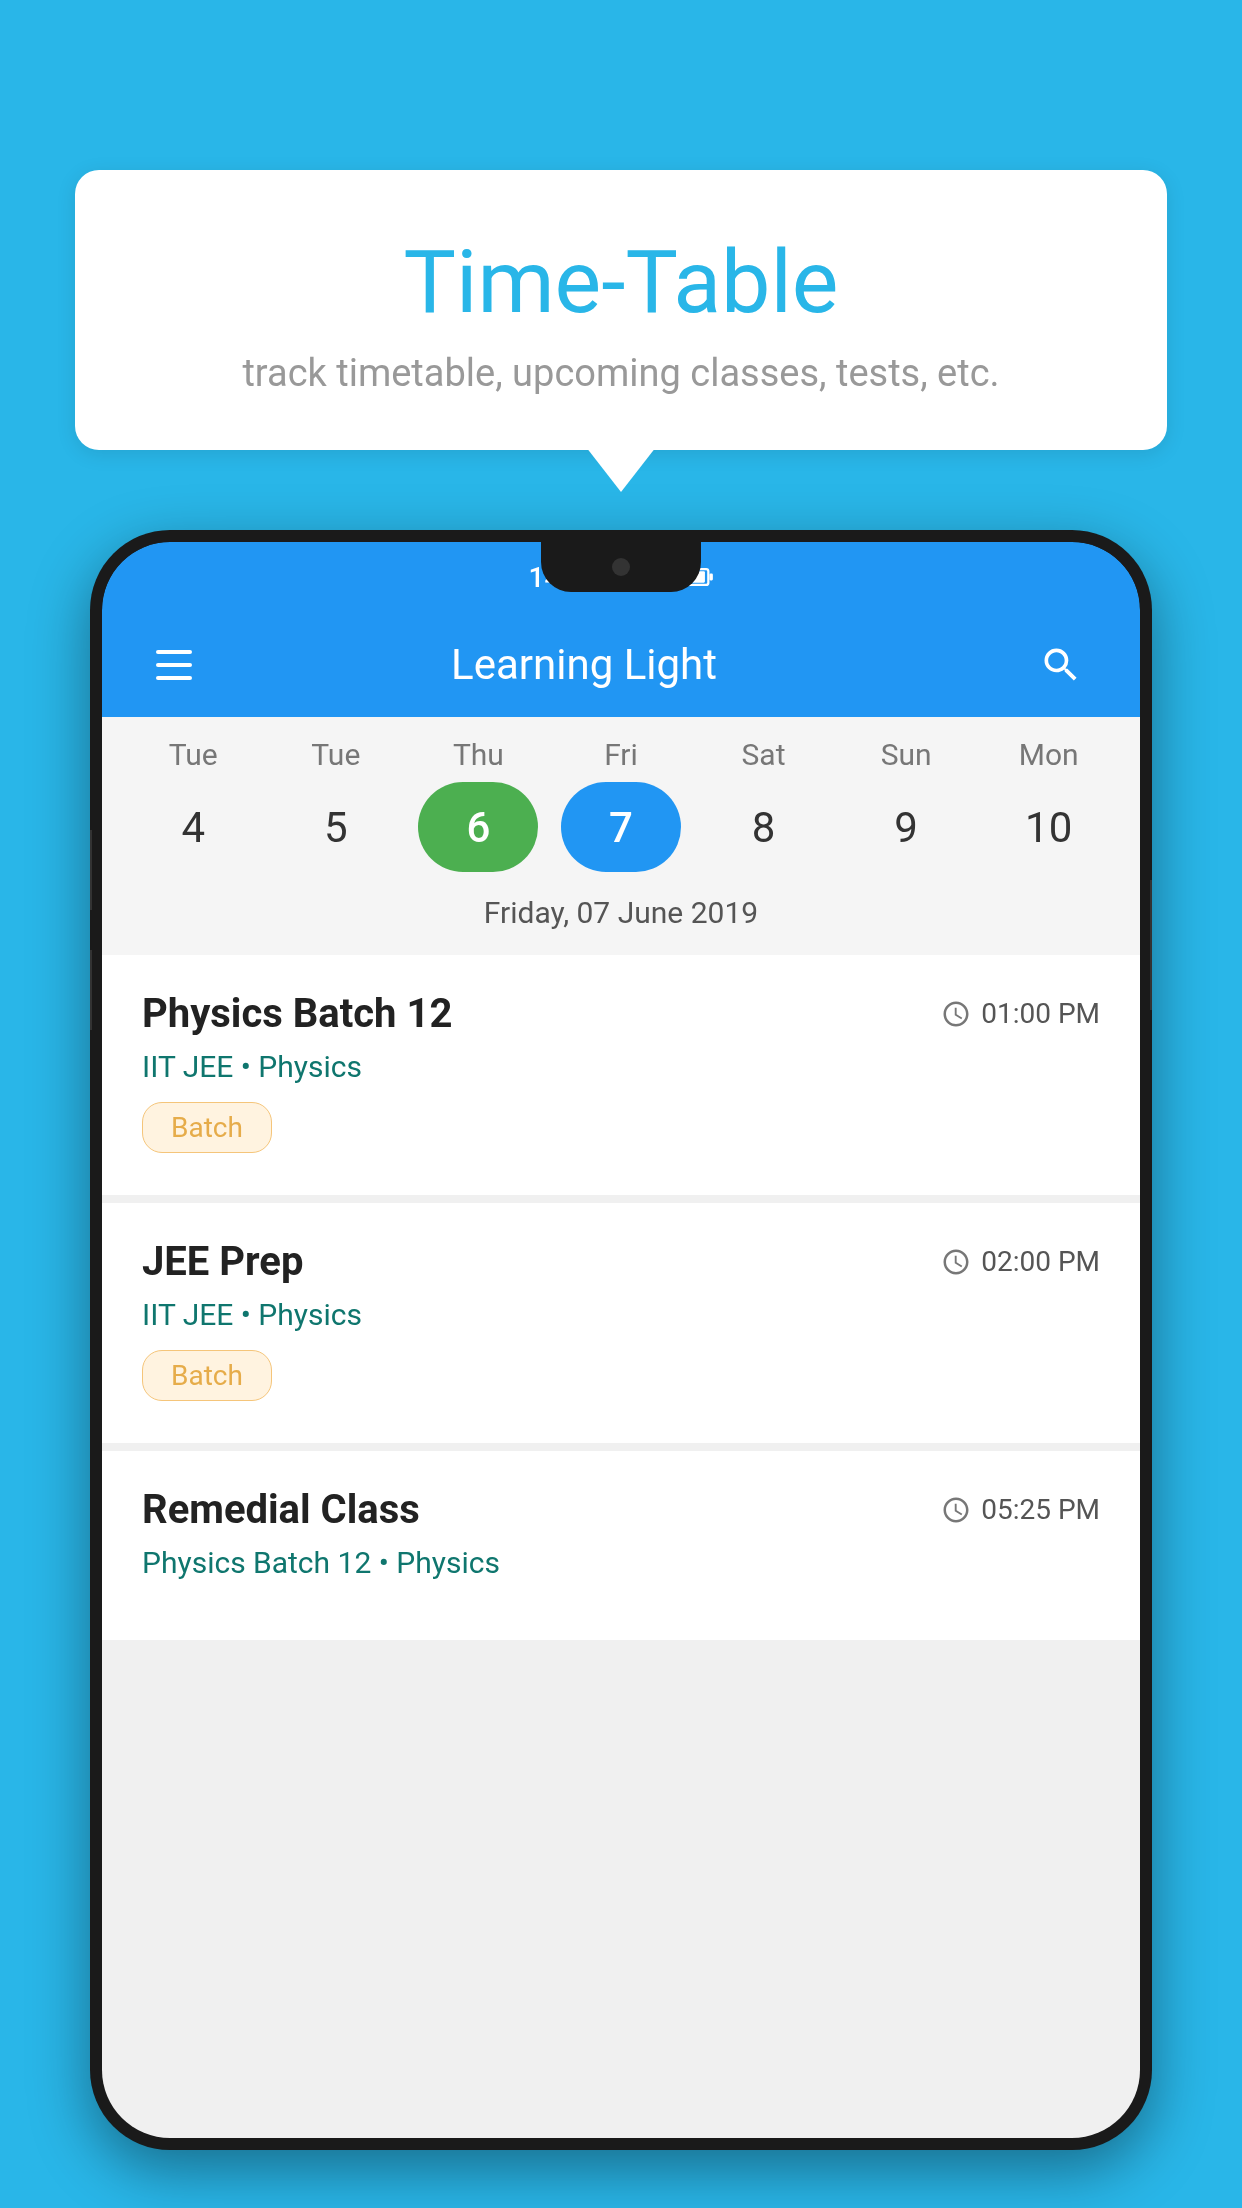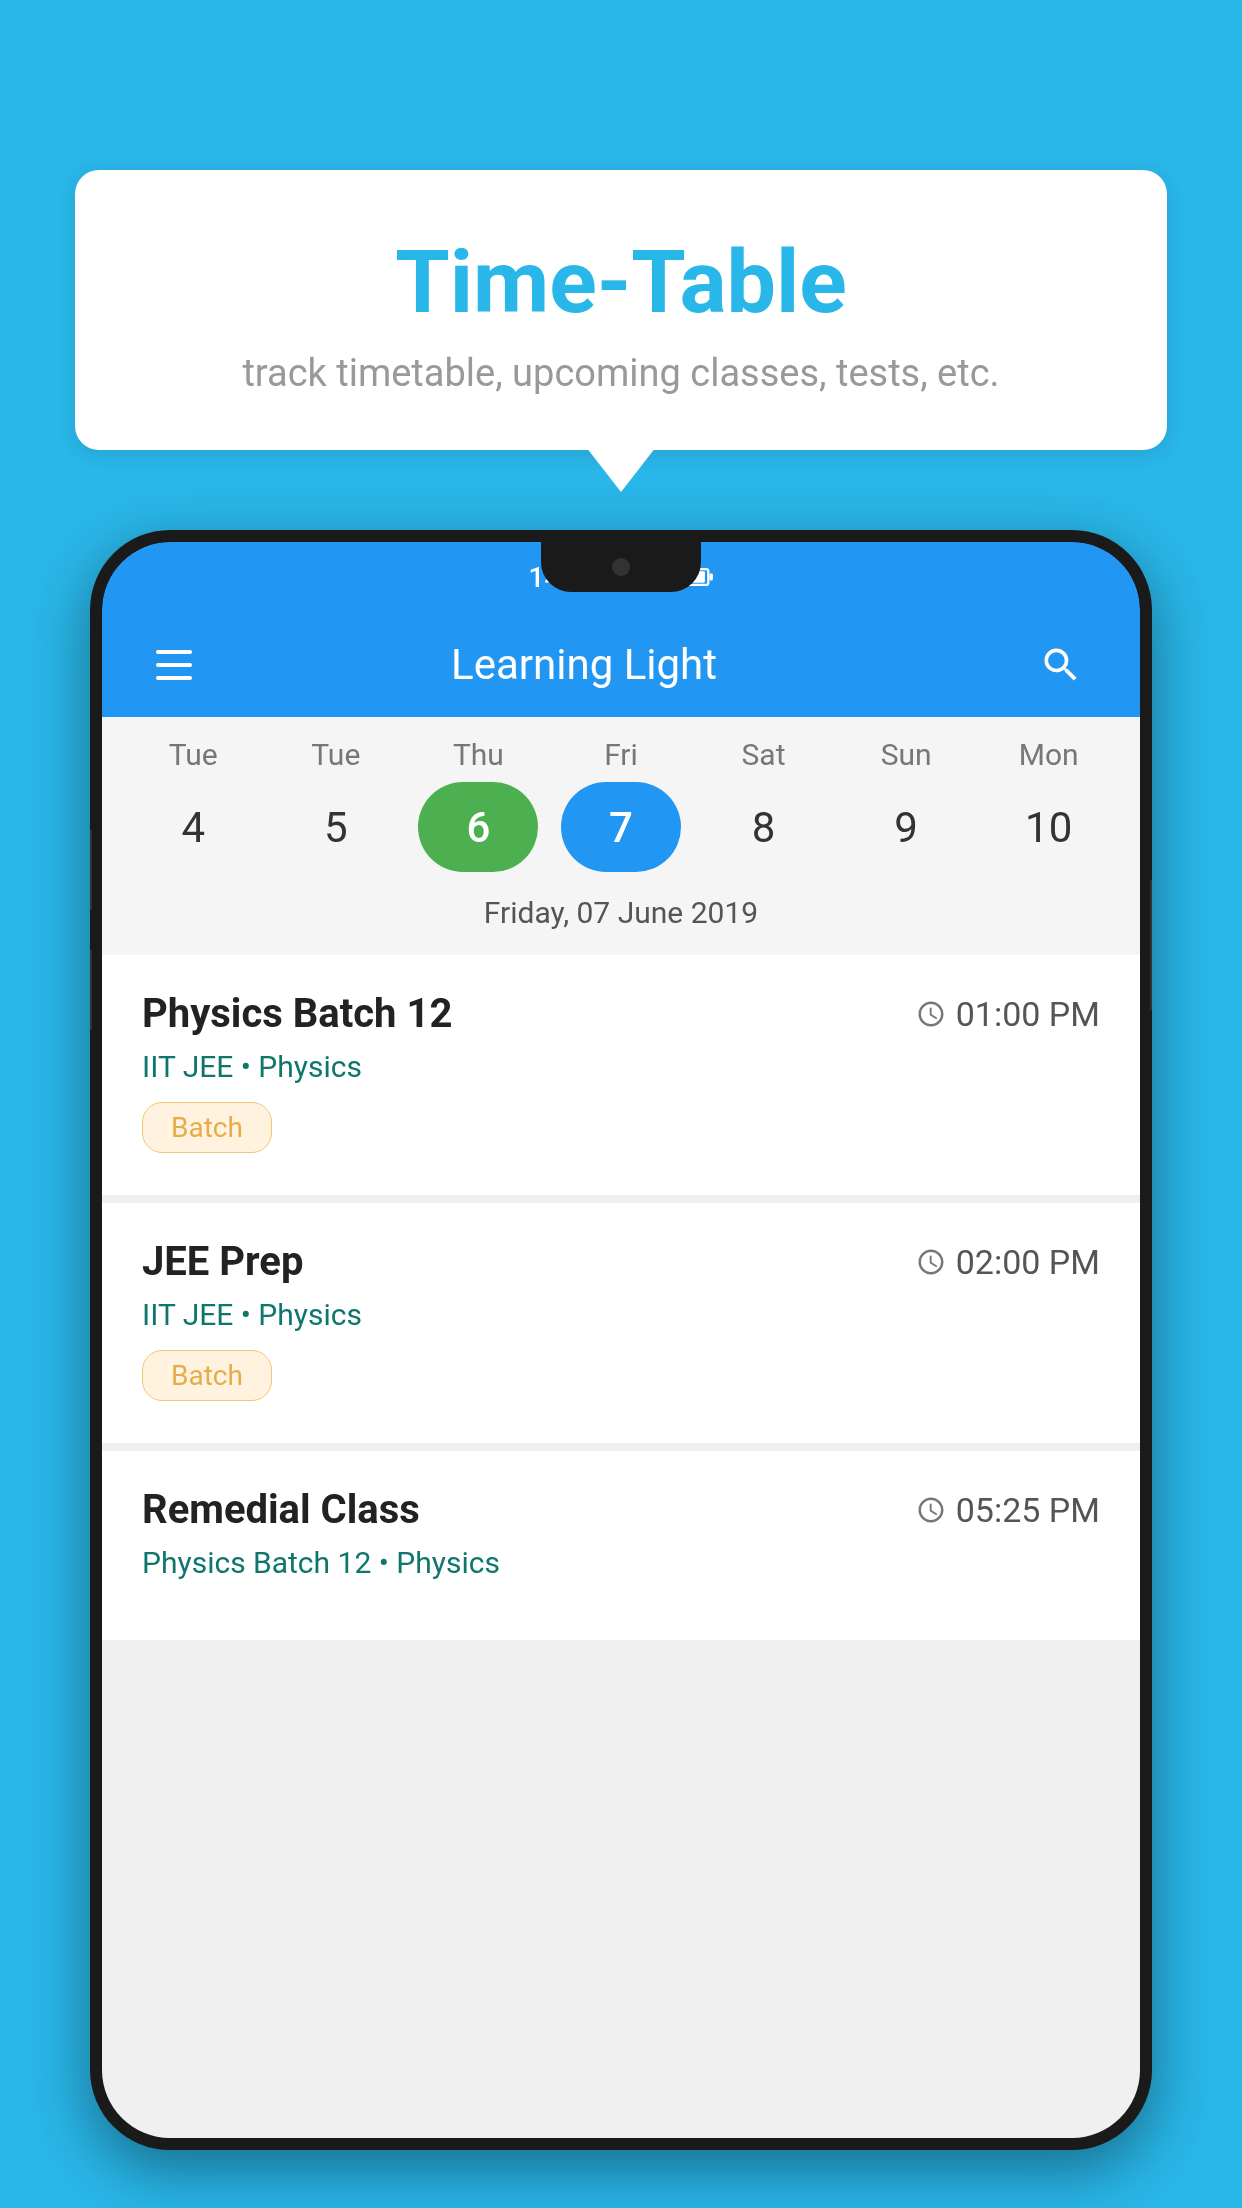--- a/index.html
+++ b/index.html
@@ -35,21 +35,21 @@
       width: 0;
       height: 0;
       border-left: 35px solid transparent;
       border-right: 35px solid transparent;
       border-top: 45px solid white;
     }
 
     .bubble-title {
       text-align: center;
       font-size: 88px;
-      font-weight: 700;
+      font-weight: 400;
       color: #29b6e8;
       margin-bottom: 18px;
     }
 
     .bubble-subtitle {
       text-align: center;
       font-size: 38px;
       color: #999;
       font-weight: 400;
     }
@@ -243,21 +243,21 @@
     .class-name {
       font-size: 40px;
       font-weight: 700;
       color: #222;
     }
 
     .class-time {
       display: flex;
       align-items: center;
       gap: 10px;
-      font-size: 34px;
+      font-size: 28px;
       color: #555;
     }
 
     .class-meta {
       font-size: 30px;
       color: #0f766e;
       margin-bottom: 18px;
     }
 
     .batch-badge {

